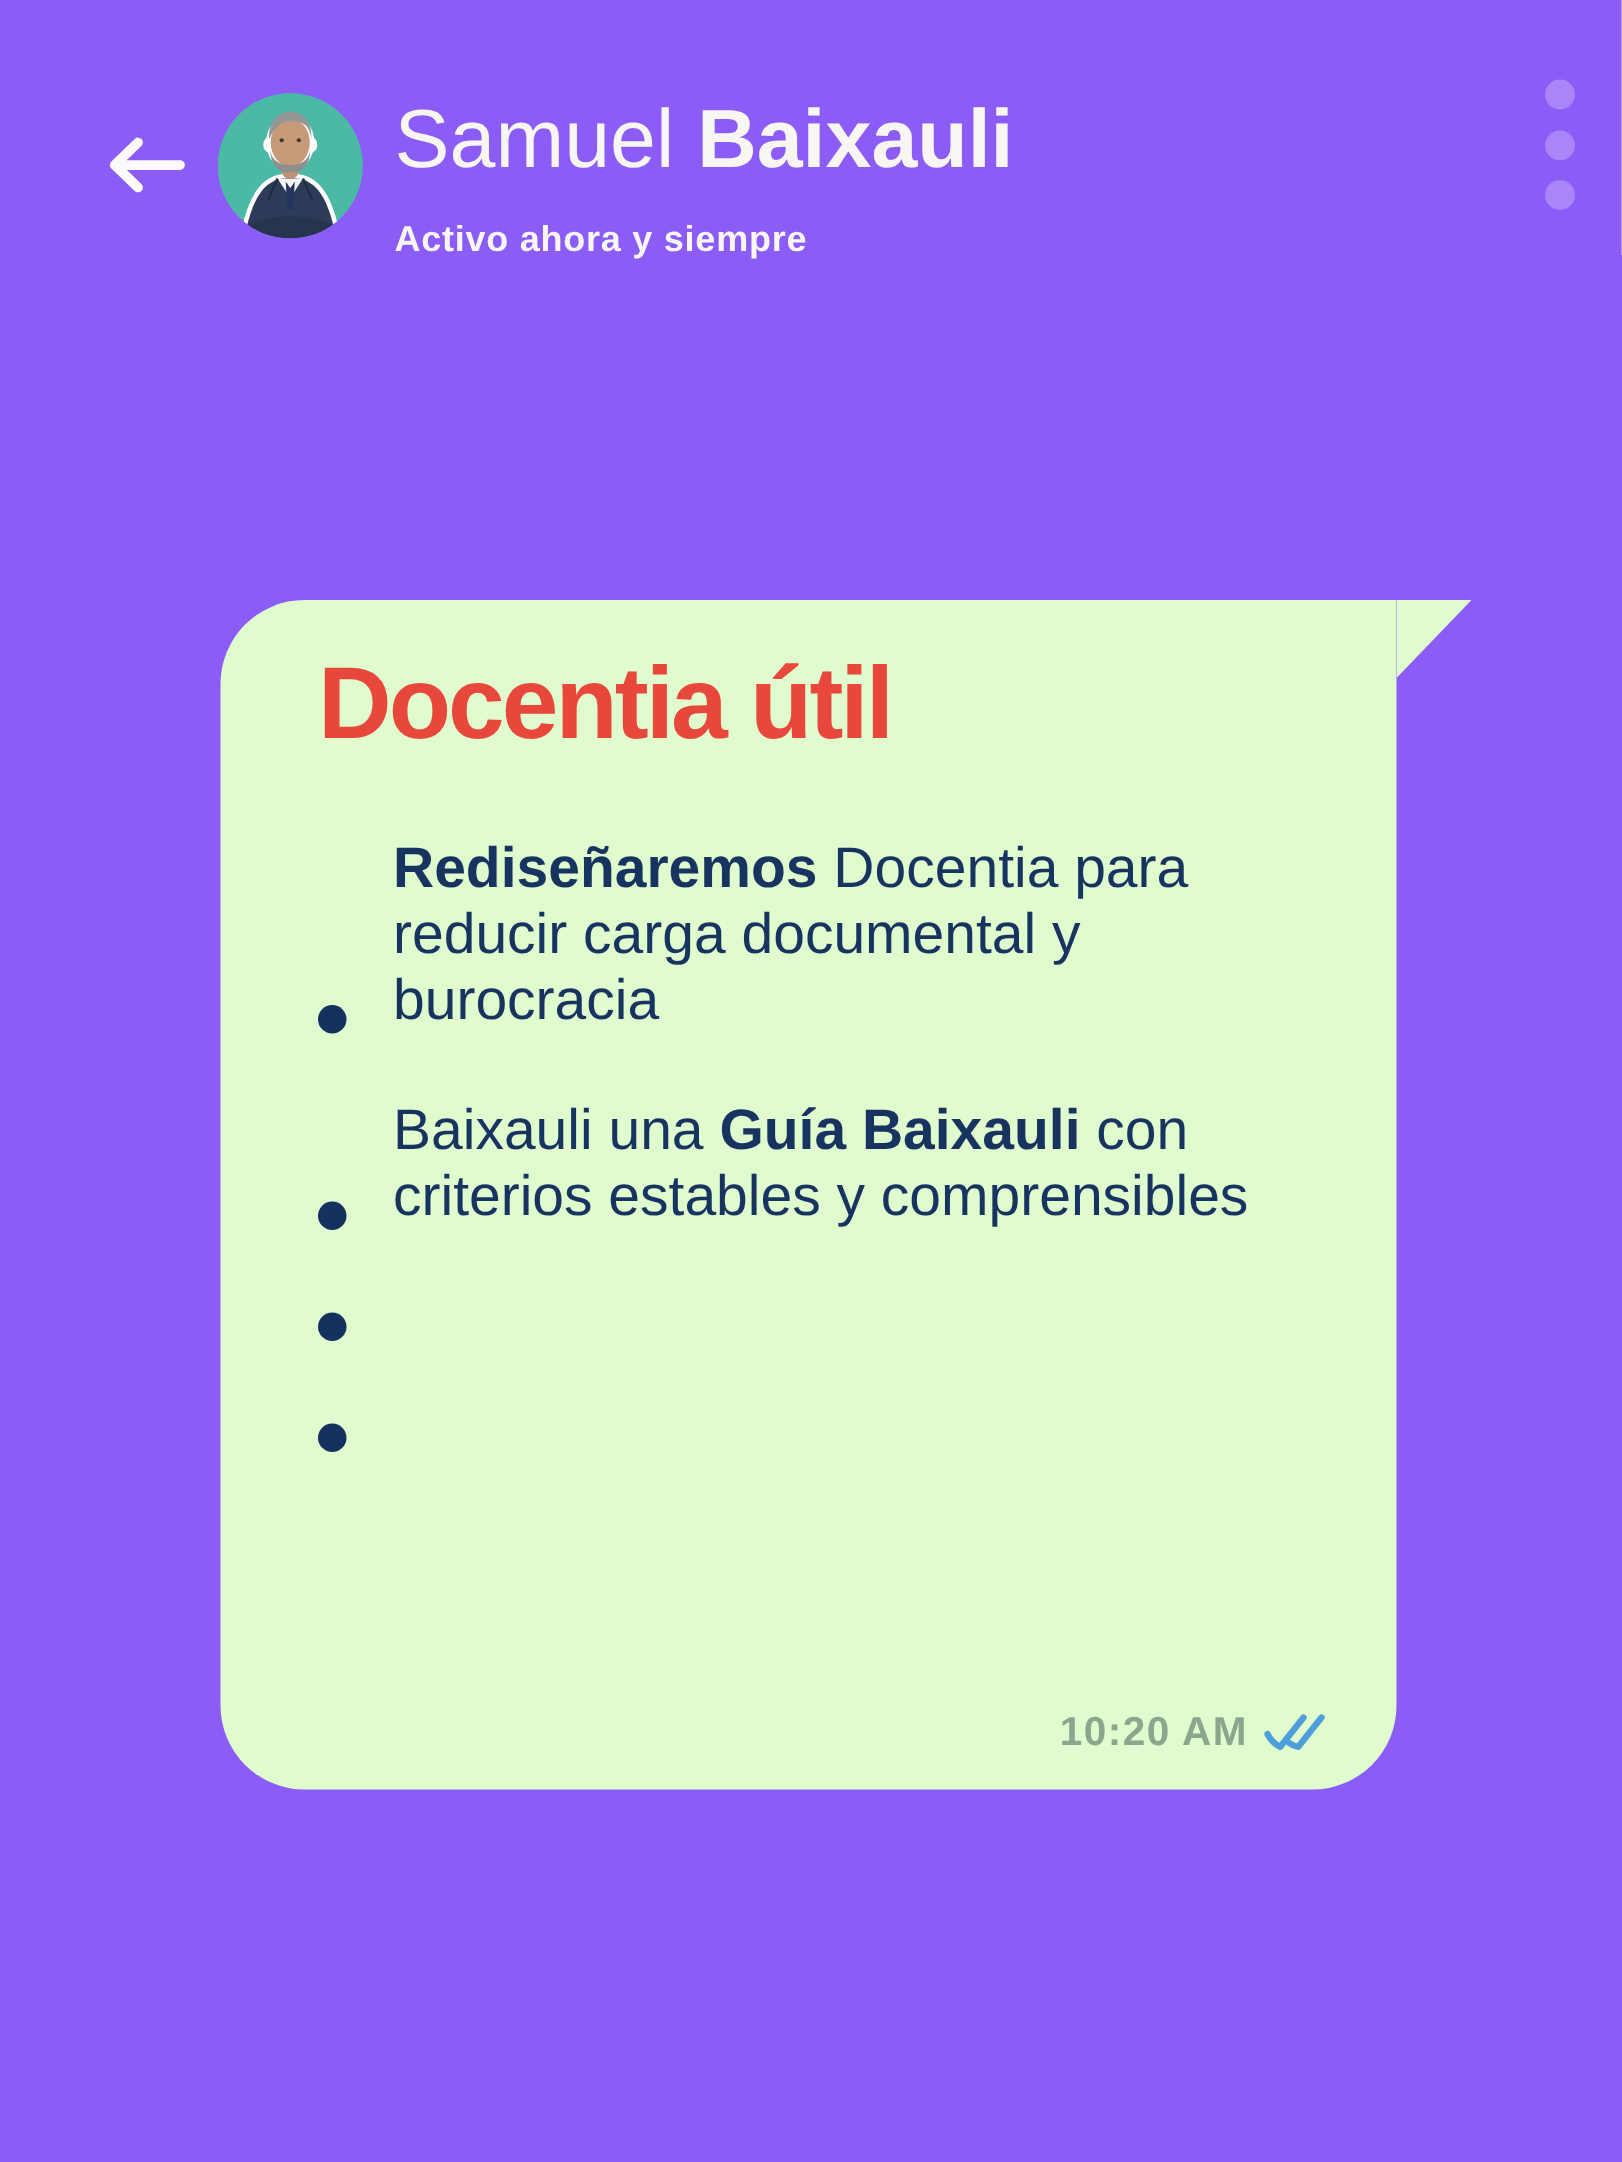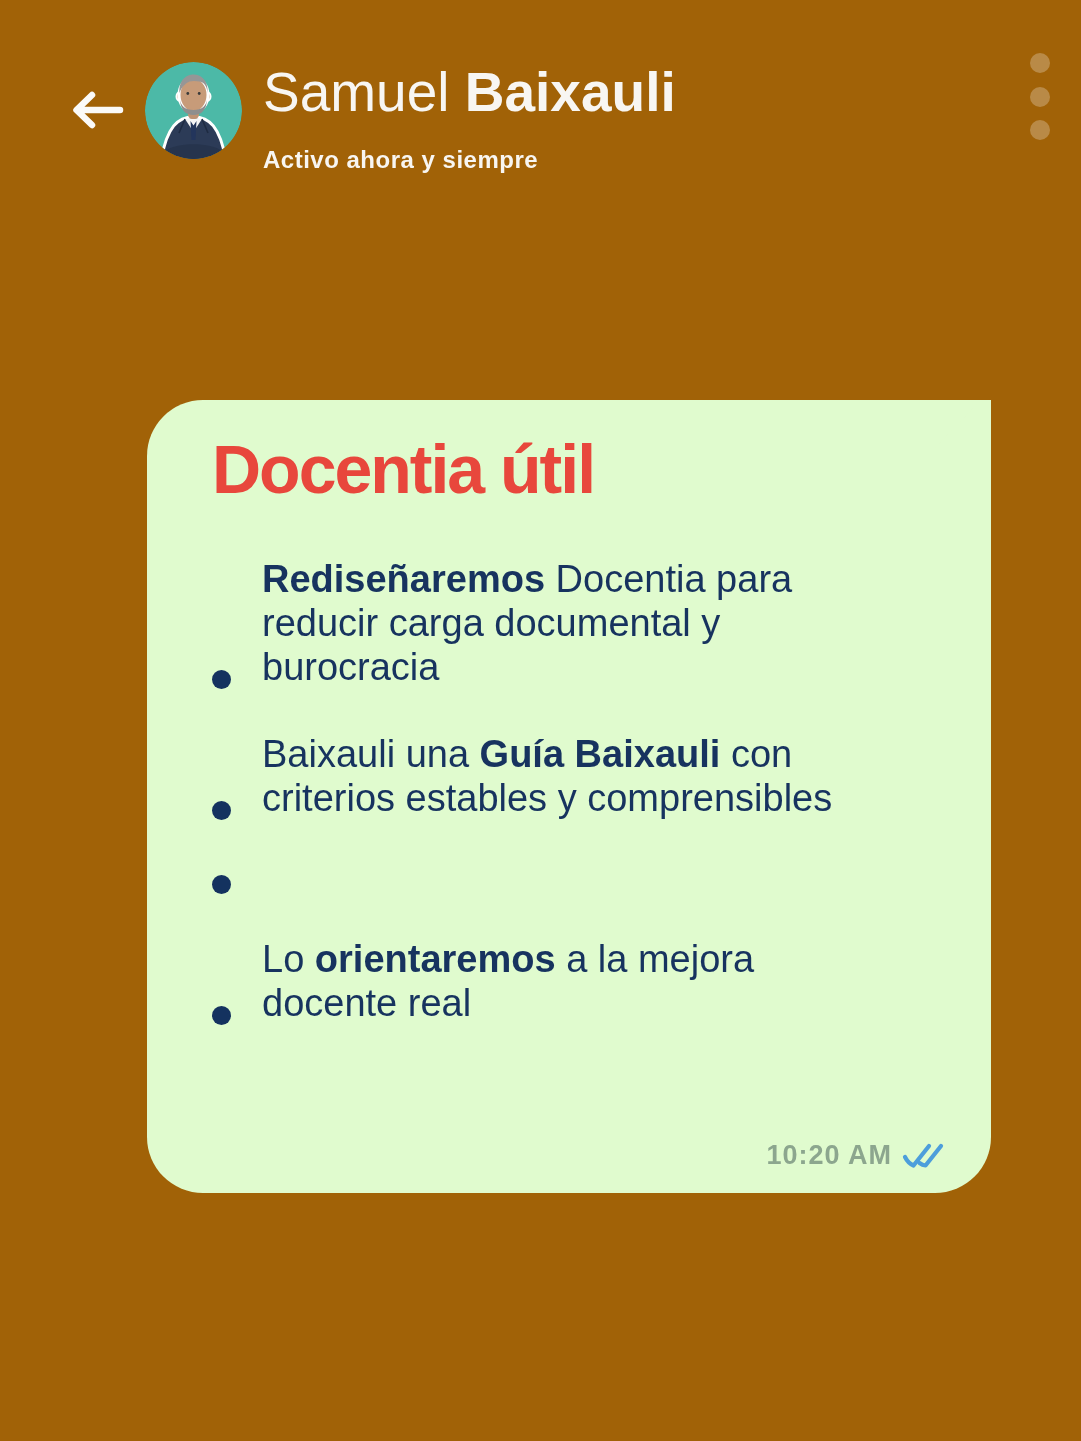--- a/index.html
+++ b/index.html
@@ -1,19 +1,19 @@
 <!DOCTYPE html>
 <html><head>
 <meta charset="utf-8">
 <style>
   html,body{margin:0;padding:0;}
   .screen{
     position:relative;
     width:1081px;height:1441px;
-    background:#a16207;
+    background:#8b5cf6;
     overflow:hidden;
     font-family:"Liberation Sans", sans-serif;
   }
   
   .back-btn{
     position:absolute;left:66px;top:84px;
     width:62px;height:52px;
     background:transparent;border:none;padding:0;cursor:pointer;
   }
   .avatar{
@@ -38,21 +38,21 @@
     background:transparent;border:none;padding:0;cursor:pointer;
     display:flex;flex-direction:column;justify-content:space-between;align-items:center;
   }
   .menu-dot{
     width:20px;height:20px;border-radius:50%;
     background:rgba(255,255,255,0.26);
   }
   
   .bubble{
     position:absolute;left:147px;top:400px;
-    width:844px;height:793px;
+    width:784px;height:793px;
     background:#E0FBCE;
     border-radius:56px 0 56px 56px;
   }
   .bubble-tail{
     position:absolute;left:784px;top:0;
     width:50px;height:52px;
     background:#E0FBCE;
     clip-path:polygon(0 0,100% 0,0 100%);
   }
   .msg-title{
@@ -150,21 +150,20 @@
         </li>
         <li class="bullet-item">
           <span class="bullet-dot"></span>
           <p class="bullet-text"><span>Baixauli una </span><b>Guía Baixauli</b><span> con criterios estables y comprensibles</span></p>
         </li>
         <li class="bullet-item">
           <span class="bullet-dot"></span>
         </li>
         <li class="bullet-item">
           <span class="bullet-dot"></span>
-          <p class="bullet-text"><span>Lo </span><b>orientaremos</b><span> a la mejora docente real</span></p>
         </li>
       </ul>
     <div class="msg-meta">
       <span class="timestamp">10:20 AM</span>
       <span>
         <svg width="44" height="31" viewBox="0 0 44 31" fill="none">
           <path d="M3 17 C5 21 8 24 11.5 25.5 L27 6" stroke="#4D9EDB" stroke-width="4.2" stroke-linecap="round" stroke-linejoin="round"></path>
           <path d="M17.5 23 C19.5 24.5 21.5 25.3 23.5 25.5 L39 6" stroke="#4D9EDB" stroke-width="4.2" stroke-linecap="round" stroke-linejoin="round"></path>
         </svg>
       </span>

